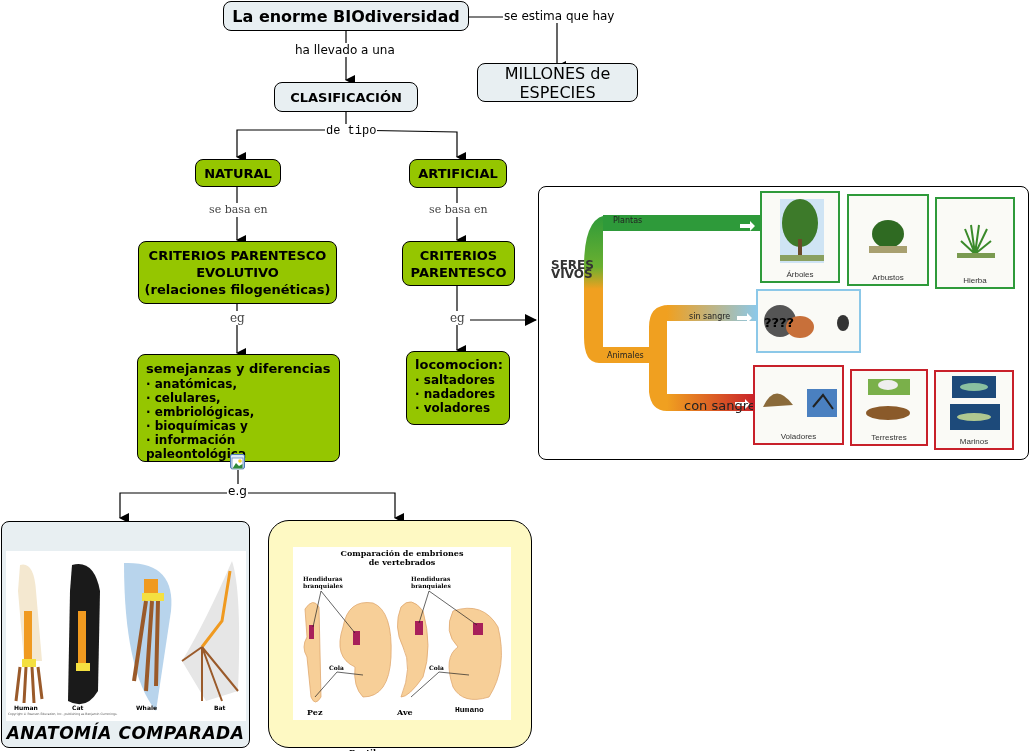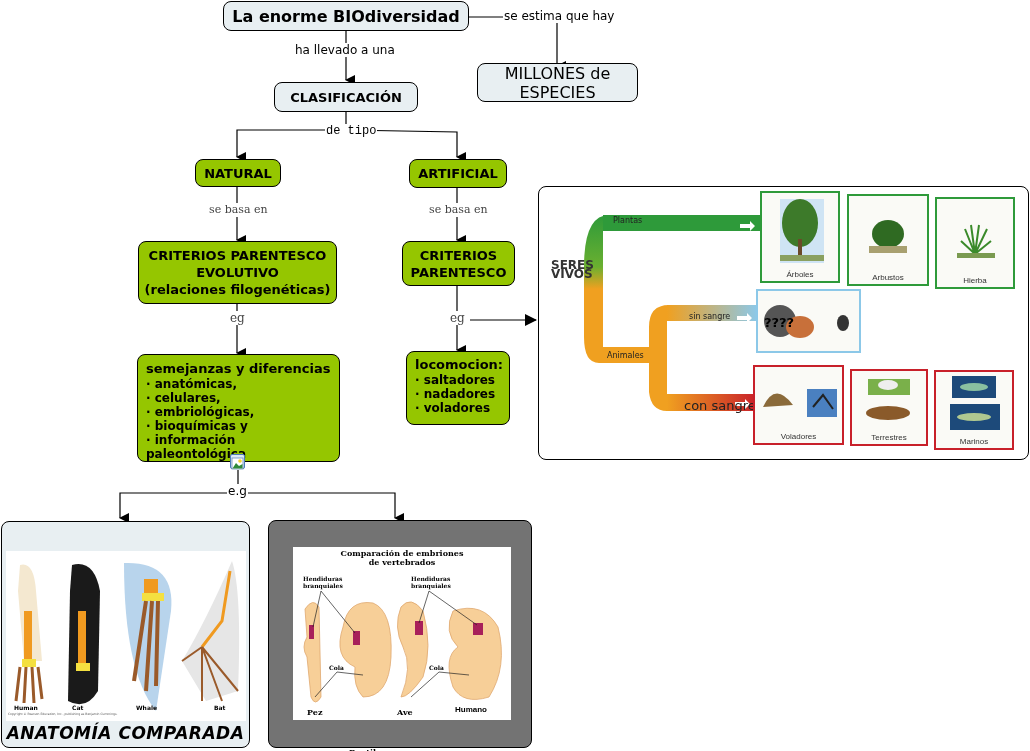--- a/index.html
+++ b/index.html
@@ -219,21 +219,21 @@
     </svg>
     <span style="position:absolute;left:8px;top:153px;font-size:6px;font-weight:bold;">Human</span>
     <span style="position:absolute;left:66px;top:153px;font-size:6px;font-weight:bold;">Cat</span>
     <span style="position:absolute;left:130px;top:153px;font-size:6px;font-weight:bold;">Whale</span>
     <span style="position:absolute;left:208px;top:153px;font-size:6px;font-weight:bold;">Bat</span>
     <span style="position:absolute;left:2px;top:161px;font-size:3px;color:#555;white-space:nowrap;">Copyright © Pearson Education, Inc., publishing as Benjamin Cummings.</span>
   </div>
   <div class="bigtitle">ANATOMÍA COMPARADA</div>
 </div>
 
-<div class="panel grey" style="left:268px;top:520px;width:264px;height:228px;background:#737373;">
+<div class="panel grey" style="left:268px;top:520px;width:264px;height:228px;background:#fef9c3;border-radius:21px;">
   <div style="position:absolute;left:24px;top:26px;width:218px;height:173px;background:#fff;">
     <div style="position:absolute;left:0;right:0;top:2px;text-align:center;font-family:'DejaVu Serif',serif;font-size:8px;font-weight:bold;line-height:9px;">
       <span>Comparación de embriones</span><br><span>de vertebrados</span>
     </div>
     <span style="position:absolute;left:10px;top:28px;width:50px;font-size:6px;font-weight:bold;line-height:7px;font-family:'DejaVu Serif',serif;">Hendiduras branquiales</span>
     <span style="position:absolute;left:118px;top:28px;width:50px;font-size:6px;font-weight:bold;line-height:7px;font-family:'DejaVu Serif',serif;">Hendiduras branquiales</span>
     <svg width="218" height="173" viewBox="0 0 218 173" style="position:absolute;left:0;top:0;">
       <g fill="#f7cf98" stroke="#e0a870" stroke-width="0.8">
         <path d="M12,62 Q20,50 26,60 L28,150 Q22,160 18,150 L14,110 Q8,100 14,90 z"></path>
         <path d="M50,80 Q55,52 80,56 Q100,64 98,110 Q96,150 70,150 Q60,140 62,120 Q40,110 50,80 z"></path>
@@ -251,15 +251,15 @@
           <path d="M136,44 L126,76 M136,44 L184,78"></path>
         <path d="M44,125 L22,150 M44,125 L70,128"></path>
           <path d="M146,125 L118,150 M146,125 L176,128"></path>
       </g>
     </svg>
     <span style="position:absolute;left:36px;top:117px;font-size:6px;font-weight:bold;font-family:'DejaVu Serif',serif;">Cola</span>
     <span style="position:absolute;left:136px;top:117px;font-size:6px;font-weight:bold;font-family:'DejaVu Serif',serif;">Cola</span>
     <span style="position:absolute;left:14px;top:160px;font-size:8px;font-weight:bold;font-family:'DejaVu Serif',serif;">Pez</span>
     <span style="position:absolute;left:56px;top:160px;font-size:8px;font-weight:bold;font-family:'DejaVu Serif',serif;margin-top:40px;">Reptil</span>
     <span style="position:absolute;left:104px;top:160px;font-size:8px;font-weight:bold;font-family:'DejaVu Serif',serif;">Ave</span>
-    <span style="position:absolute;left:162px;top:158px;font-size:8px;font-weight:bold;font-family:Liberation Sans, sans-serif;">Humano</span>
+    <span style="position:absolute;left:162px;top:158px;font-size:8px;font-weight:bold;font-family:Liberation Mono, monospace;">Humano</span>
   </div>
 </div>
 
 </body></html>

